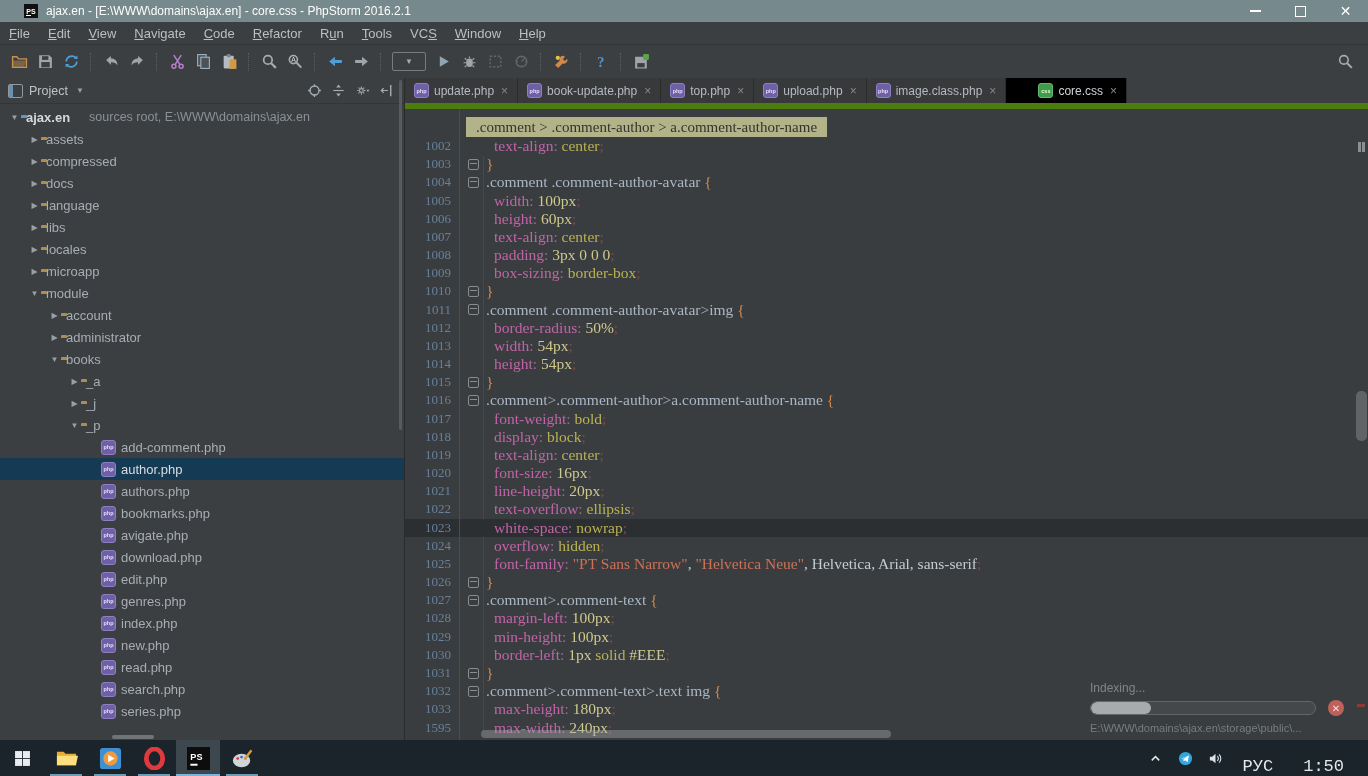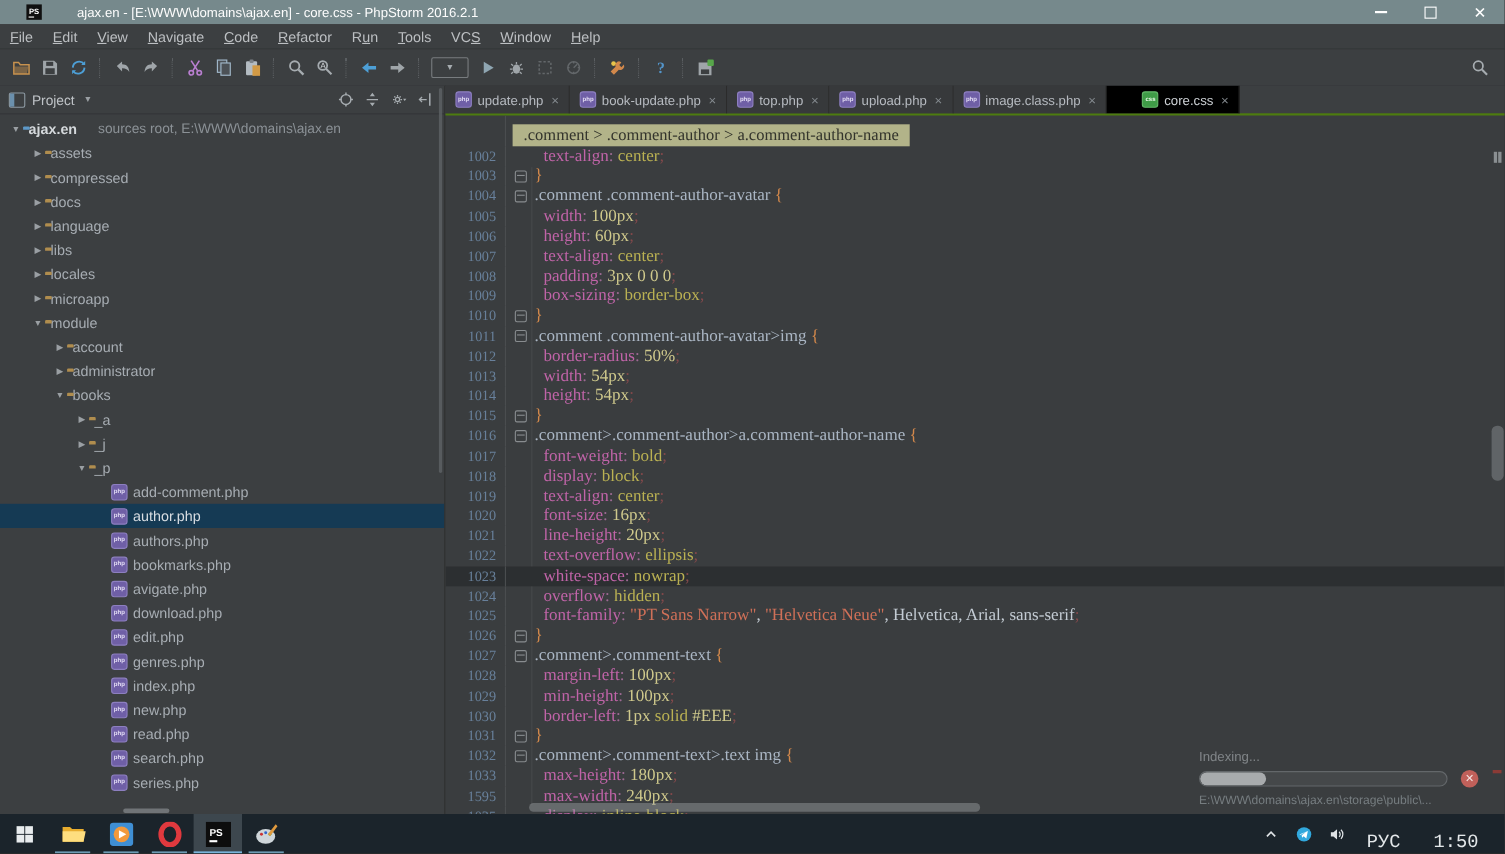--- a/index.html
+++ b/index.html
@@ -1,21 +1,21 @@
 <!DOCTYPE html>
 <html><head>
 <meta charset="utf-8">
 <style>
   html,body{margin:0;padding:0;background:#222;}
   #screen{position:relative;width:1368px;height:776px;overflow:hidden;
     font-family:"Liberation Sans","DejaVu Sans",sans-serif;
     background:#3c3f41; -webkit-font-smoothing:antialiased;}
   
   .titlebar{position:absolute;left:0;top:0;right:0;height:22px;background:#76898c;
-    display:flex;align-items:center;color:#fdfdfd;font-size:12px;gap:24px;}
+    display:flex;align-items:center;color:#fdfdfd;font-size:12px;}
   .titlebar .appico{width:14px;height:14px;background:#101010;color:#fff;font-size:7px;font-weight:bold;
     display:flex;align-items:center;justify-content:center;margin:0 8px 0 24px;position:relative;}
   .titlebar .appico::after{content:"";position:absolute;left:2px;bottom:2px;width:5px;height:1px;background:#fff;}
   .win-controls{margin-left:auto;display:flex;align-items:center;height:100%;}
   .win-btn{width:45px;height:100%;display:flex;align-items:center;justify-content:center;color:#fff;}
   .wc-min{width:11px;height:2px;background:#fff;}
   .wc-max{width:9px;height:9px;border:1.5px solid #fff;}
   .wc-close{font-size:14px;line-height:1;}
   
   .menubar{position:absolute;left:0;top:22px;right:0;height:22px;background:#3c3f41;
@@ -55,21 +55,21 @@
   .fico{width:13px;height:13px;border-radius:3px;font-size:5.5px;font-weight:bold;
     display:flex;align-items:center;justify-content:center;}
   .fico.php{background:#6f5fa6;color:#e4def5;border:1px solid #8d7fc0;}
   .fico.css{background:#3f9c47;color:#eafbe9;border:1px solid #63b869;}
   .t-bold{font-weight:bold;color:#d4d8db;}
   .t-suffix{color:#8b9196;font-size:12.5px;margin-left:19px;}
   .tree-vscroll{position:absolute;right:2px;top:2px;width:3px;height:350px;background:#5e6365;border-radius:2px;opacity:.8;}
   .tree-hscroll{position:absolute;left:112px;bottom:1px;width:42px;height:4px;background:#7d8285;border-radius:2px;opacity:.8;}
   
   .editor{flex:1;display:flex;flex-direction:column;position:relative;background:#3a3d3f;min-width:0;}
-  .tabbar{height:25px;background:#3c3f41;display:flex;border-bottom:2px solid #4d7c0f;flex:none;}
+  .tabbar{height:25px;background:#3c3f41;display:flex;border-bottom:6px solid #4d7c0f;flex:none;}
   .tab{display:flex;align-items:center;padding:0 9px;font-size:12px;color:#b6bac0;background:#37393b;
     border-right:1px solid #2b2b2b;}
   .tab .fico{margin-right:5px;}
   .tab .tclose{margin-left:7px;color:#848a8f;font-size:12px;line-height:1;}
   .tab.active{background:#000000;color:#ced2d6;padding-left:32px;}
   .editor-body{flex:1;position:relative;overflow:hidden;}
   .code{position:absolute;inset:0;}
   .spacer-row,.cl{display:flex;align-items:stretch;}
   .spacer-row{height:28px;}
   .cl{height:18.18px;line-height:18.18px;}

